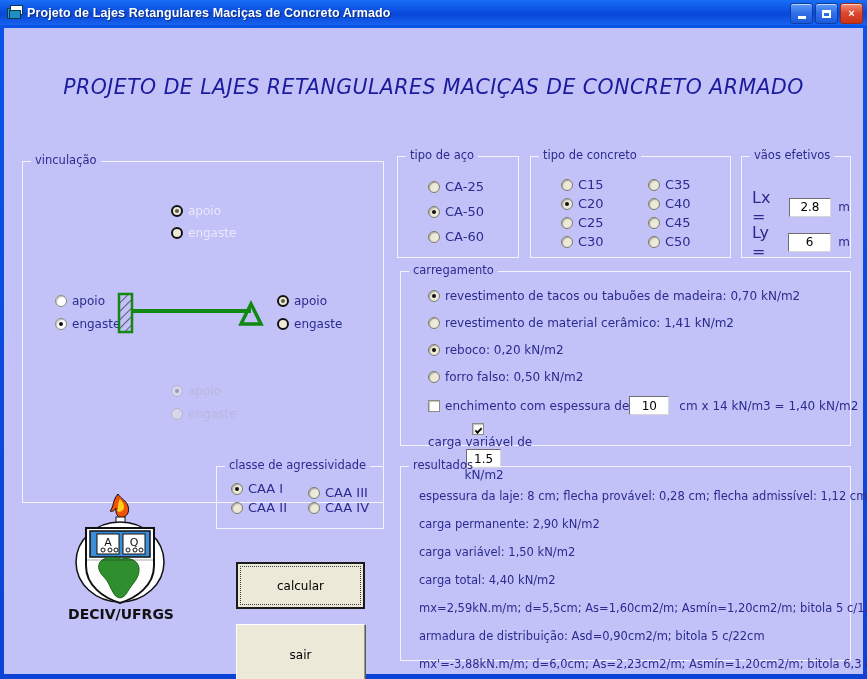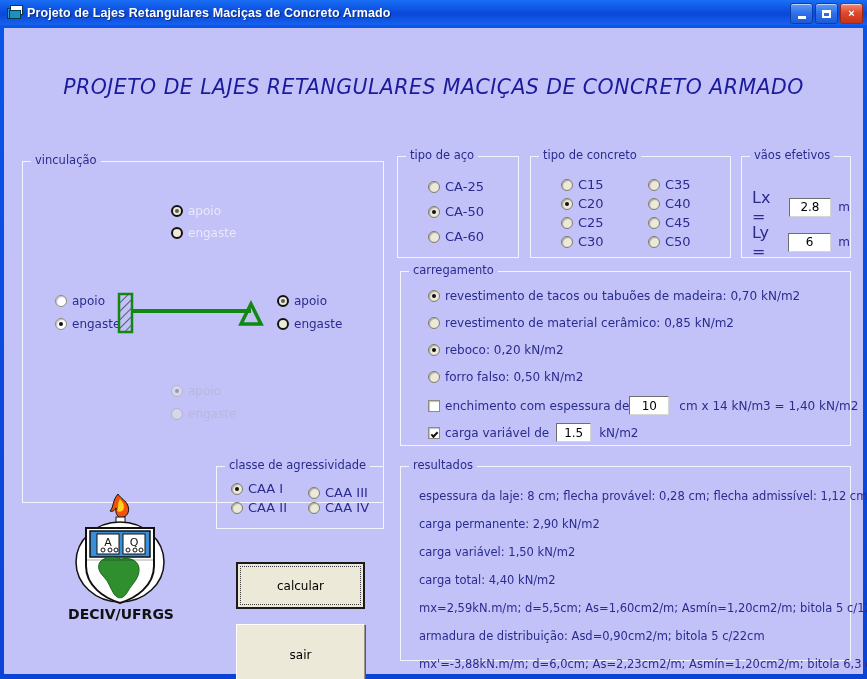--- a/index.html
+++ b/index.html
@@ -317,39 +317,39 @@
         <div class="gb-label">carregamento</div>
         <div class="gb-right"></div>
         </div>
       <div class="gb-body">
         <div class="opt" style="left:27px;top:17px;">
           <span class="radio on"></span>
           <span class="olabel">revestimento de tacos ou tabuões de madeira: 0,70 kN/m2</span>
         </div>
         <div class="opt" style="left:27px;top:44px;">
           <span class="radio"></span>
-          <span class="olabel">revestimento de material cerâmico: 0,85 kN/m2</span>
+          <span class="olabel">revestimento de material cerâmico: 1,41 kN/m2</span>
         </div>
         <div class="opt" style="left:27px;top:71px;">
           <span class="radio on"></span>
           <span class="olabel">reboco: 0,20 kN/m2</span>
         </div>
         <div class="opt" style="left:27px;top:98px;">
           <span class="radio"></span>
           <span class="olabel">forro falso: 0,50 kN/m2</span>
         </div>
 
         <div class="opt" style="left:27px;top:124px;">
           <span class="check"></span>
           <span class="olabel">enchimento com espessura de</span>
           <span class="tinput" style="width:40px;height:19px;">10</span>
           <span class="olabel" style="margin-left:10px;">cm x 14 kN/m3 = 1,40 kN/m2</span>
         </div>
 
-        <div class="opt" style="left:27px;top:151px;">
+        <div class="opt" style="left:27px;top:151px;flex-direction:column;">
           <span class="check on"></span>
           <span class="olabel">carga variável de</span>
           <span class="tinput" style="width:35px;height:19px;margin-left:7px;">1.5</span>
           <span class="olabel" style="margin-left:8px;">kN/m2</span>
         </div>
       </div>
     </div>
 
     <div class="group" style="left:212px;top:438px;width:168px;height:63px;">
       <div class="gb-top">

